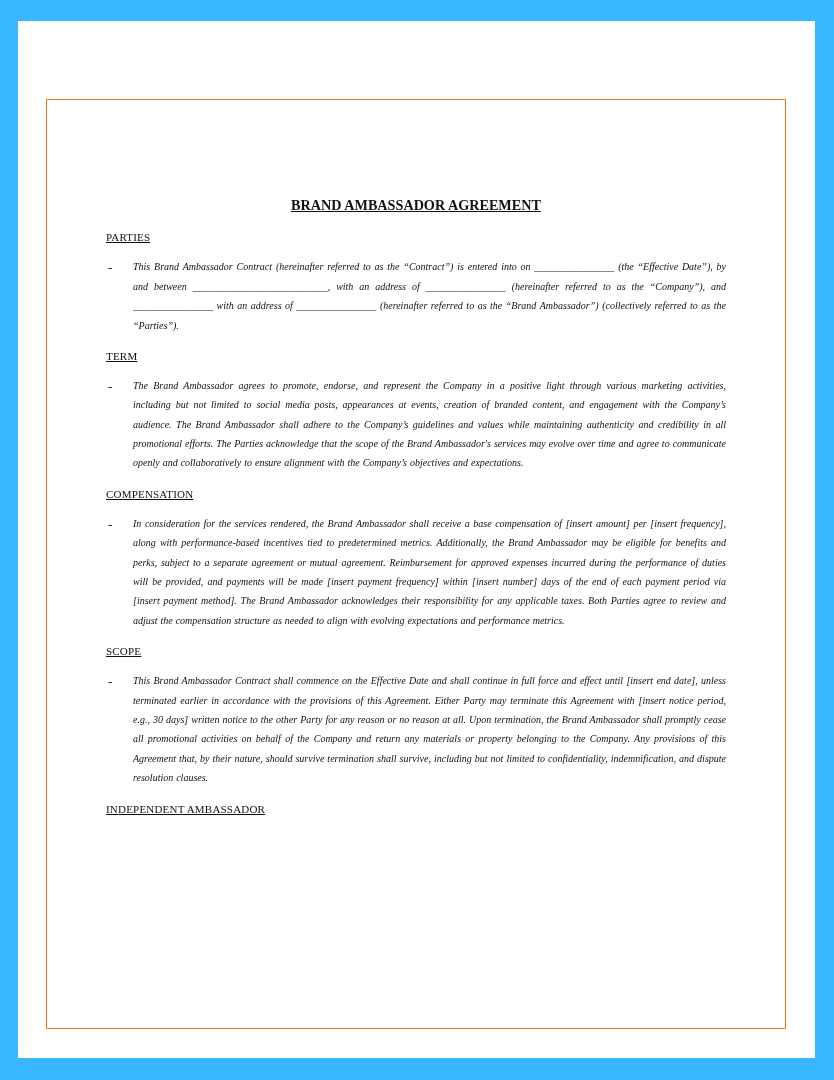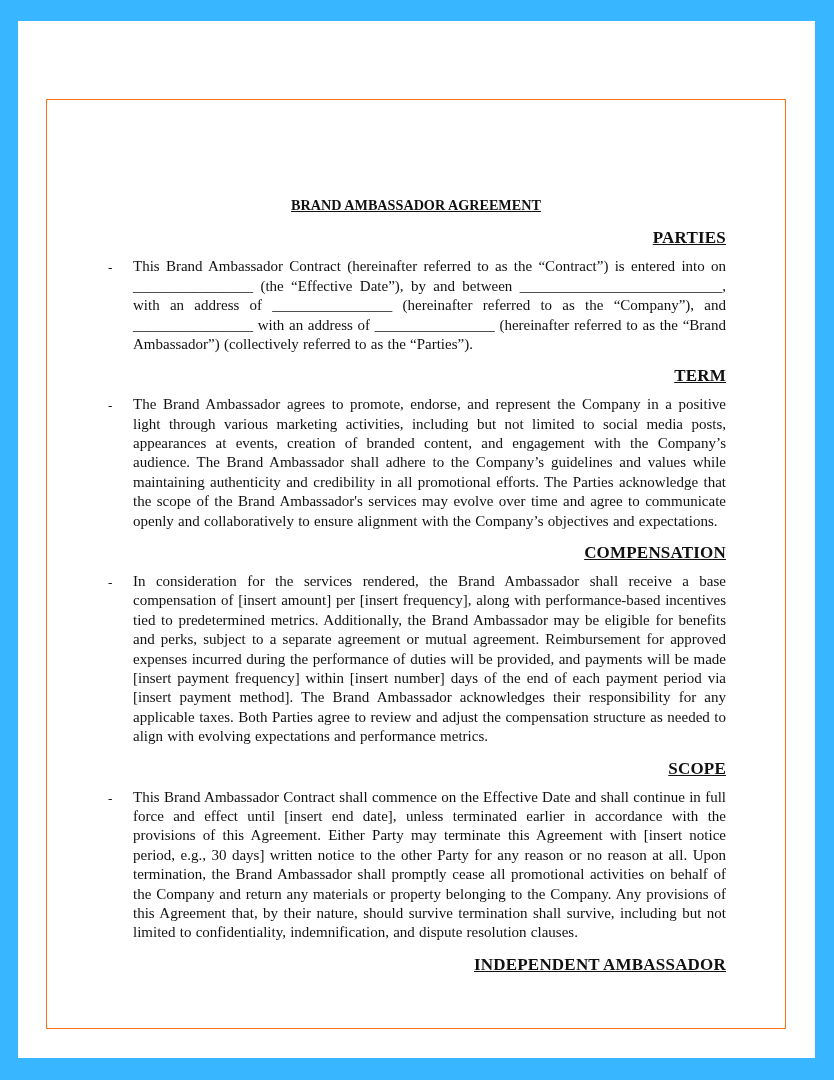--- a/index.html
+++ b/index.html
@@ -38,47 +38,47 @@
   }
   .doc-title {
     font-size: 14.2px;
     line-height: 19.4px;
     font-weight: bold;
     text-align: center;
     text-decoration: underline;
     margin: 0 0 13px 0;
   }
   h2.section-heading {
-    font-size: 17px;
+    font-size: 11px;
     line-height: 19.4px;
-    font-weight: bold;
+    font-weight: normal;
     text-decoration: underline;
     margin: 12px 0 9.5px 0;
     letter-spacing: 0.2px;
-    text-align: right;
   }
   .bullet-row {
     display: flex;
     align-items: flex-start;
     margin: 0;
   }
   .bullet-dash {
     flex: 0 0 27px;
     font-size: 13.2px;
     line-height: 19.4px;
     padding-left: 2px;
     box-sizing: border-box;
   }
   .section-paragraph {
     flex: 1 1 auto;
-    font-size: 15px;
+    font-size: 10px;
     line-height: 19.4px;
     text-align: justify;
     margin: 0;
     word-spacing: 0.5px;
+    font-style: italic;
   }
 </style>
 </head>
 <body>
 
 <div class="white-mat">
   <div class="page">
 
     <div class="doc-title">BRAND AMBASSADOR AGREEMENT</div>
 

